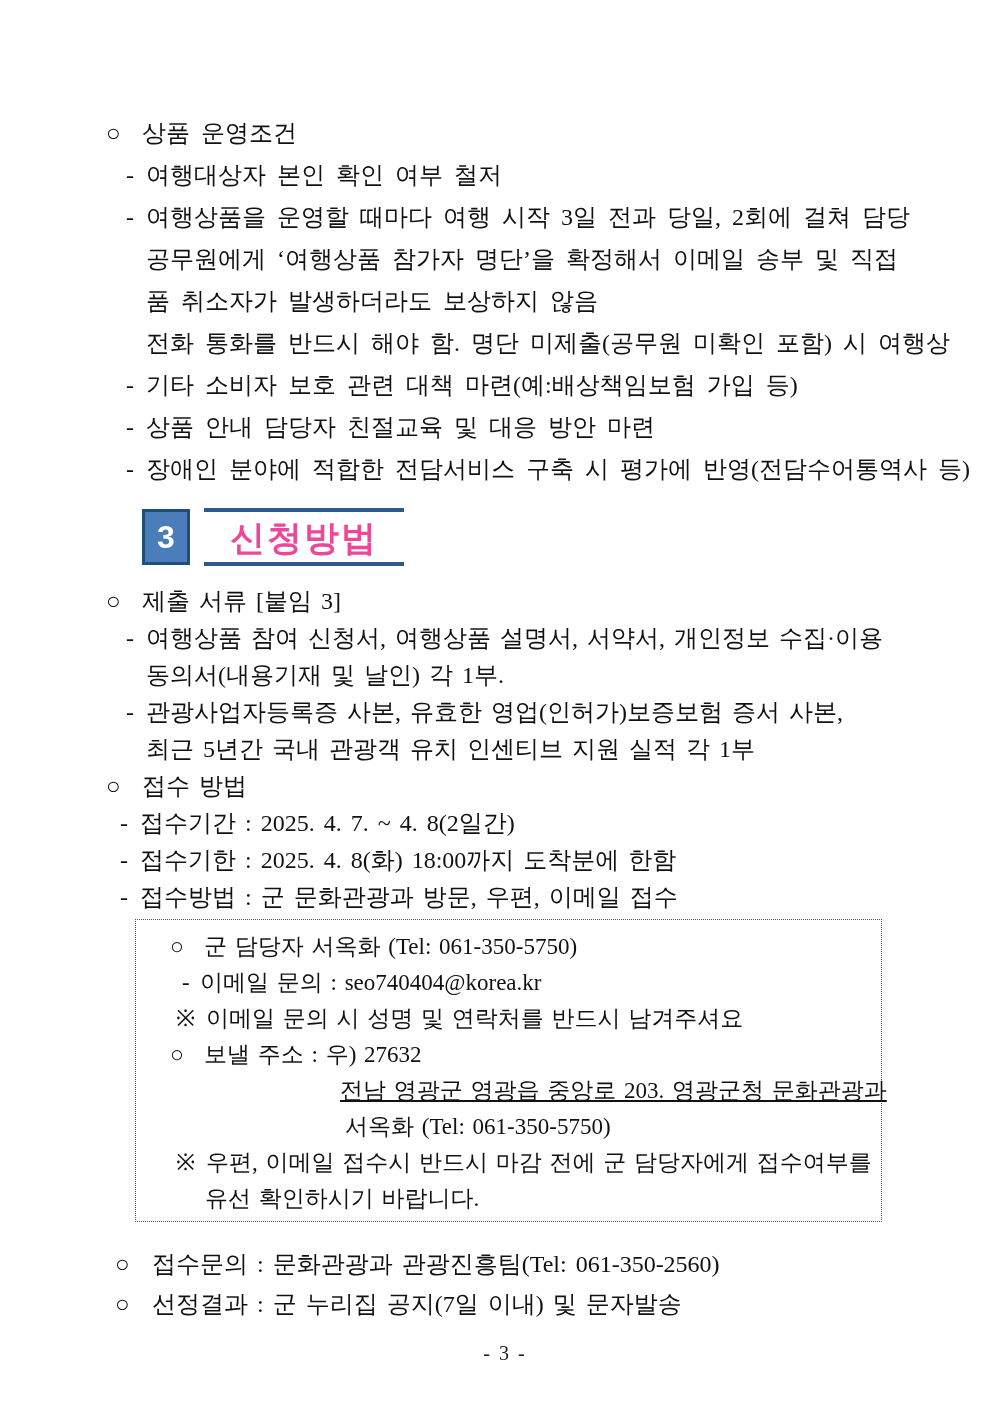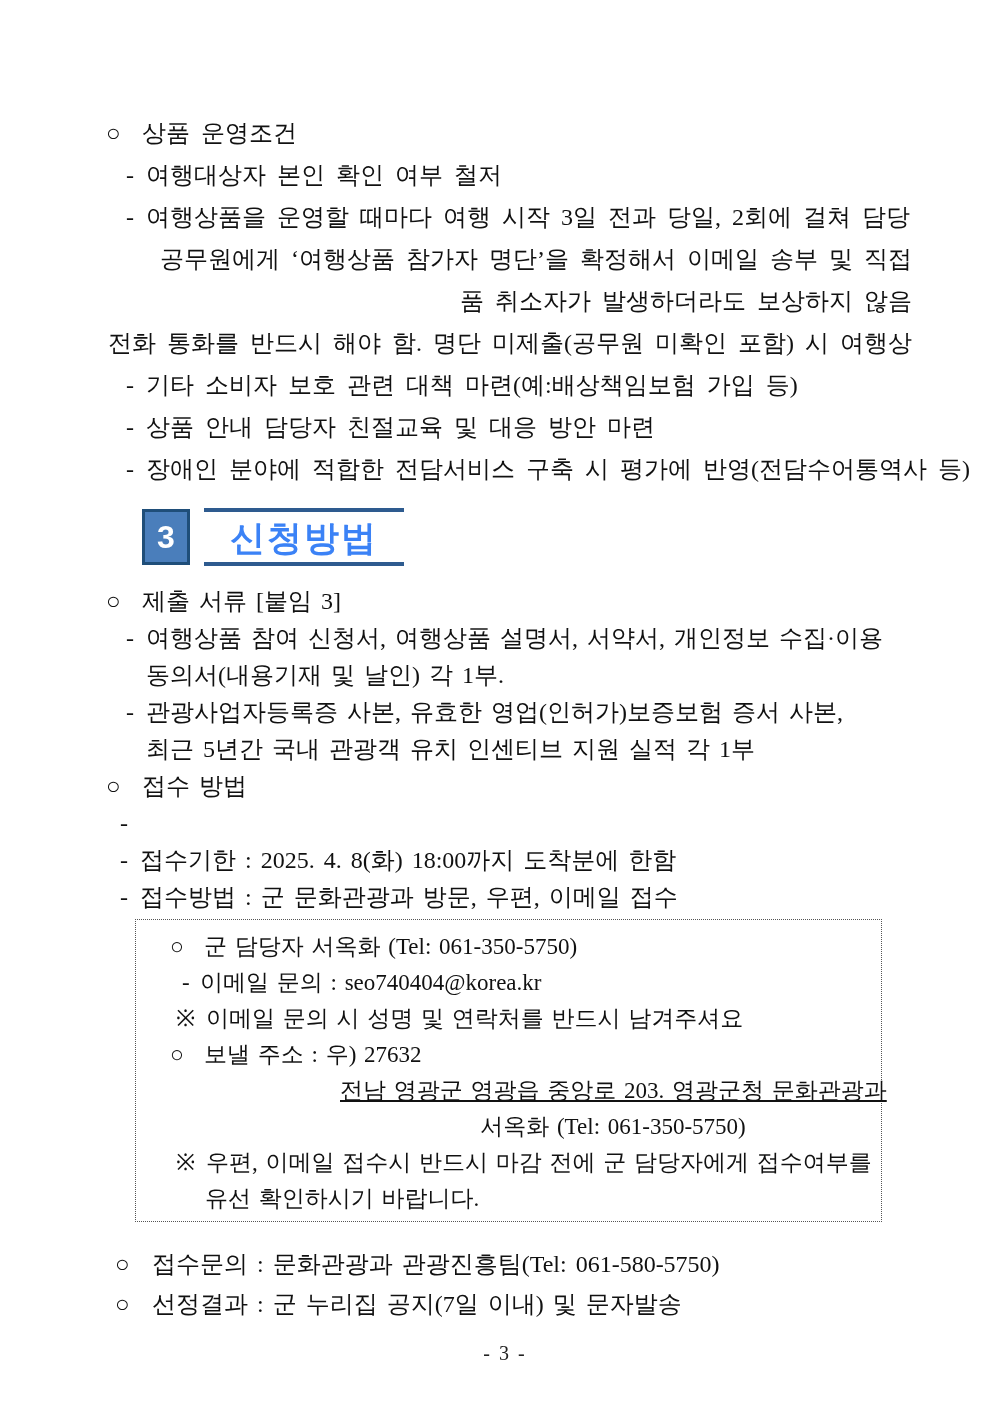--- a/index.html
+++ b/index.html
@@ -15,38 +15,38 @@
     color: #111111;
   }
   .ln { display:flex; white-space:nowrap; align-items:baseline; }
   .mk { flex:0 0 auto; }
   .tx { flex:0 0 auto; }
 
   
   .sec-op .ln { font-size:24px; line-height:42px; height:42px; word-spacing:5px; }
   .sec-op .lb { padding-left:8px; }  .sec-op .lb .mk { width:36px; }
   .sec-op .ld { padding-left:28px; } .sec-op .ld .mk { width:20px; }
-  .sec-op .lc { padding-left:48px;justify-content:flex-end; }
+  .sec-op .lc { padding-left:48px; }
 
   
   .sec-heading { display:flex; align-items:stretch; margin:18px 0 0 44px; height:58px; }
   .num-badge {
     width:48px; height:56px; box-sizing:border-box;
     background:#4a7ebb; border:3px solid #1f4e79;
     color:#ffffff; font-family:"Liberation Sans", sans-serif;
     font-weight:bold; font-size:32px;
     display:flex; align-items:center; justify-content:center;
     align-self:center;
   }
   .heading-rule-box {
     margin-left:14px;
     border-top:4px solid #2e5b8f; border-bottom:4px solid #2e5b8f;
     padding:3px 26px 0 26px;
     display:flex; align-items:center;
-    color:#3b82f6; font-weight:bold; font-size:35px;
+    color:#ec4899; font-weight:bold; font-size:35px;
     letter-spacing:2px;
     font-family:"Liberation Sans", sans-serif;
   }
 
   
   .sec-ap { margin-top:17px; }
   .sec-ap .ln { font-size:24px; line-height:37px; height:37px; word-spacing:3px; }
   .sec-ap .lb  { padding-left:8px; }  .sec-ap .lb .mk  { width:36px; }
   .sec-ap .ld  { padding-left:28px; } .sec-ap .ld .mk  { width:20px; }
   .sec-ap .lc  { padding-left:48px; }
@@ -57,21 +57,21 @@
     margin-top:3px; margin-left:37px;
     width:747px; box-sizing:border-box;
     border:1px dotted #555555;
     padding:9px 0 4px 0;
   }
   .contact-box .ln { font-size:23px; line-height:36px; height:36px; word-spacing:2px; }
   .contact-box .bb  { padding-left:34px; }  .contact-box .bb .mk { width:34px; }
   .contact-box .bd  { padding-left:46px; }  .contact-box .bd .mk { width:18px; }
   .contact-box .bx  { padding-left:40px; }  .contact-box .bx .mk { width:30px; }
   .contact-box .bc1 { padding-left:204px;text-decoration:underline; }
-  .contact-box .bc2 { padding-left:209px;justify-content:center; }
+  .contact-box .bc2 { padding-left:209px; }
   .contact-box .bc3 { padding-left:69px; }
 
   
   .sec-ft { margin-top:22px; }
   .sec-ft .ln { font-size:24px; line-height:40px; height:40px; word-spacing:3px; }
   .sec-ft .fb { padding-left:17px; } .sec-ft .fb .mk { width:37px; }
 
   
   .page-num {
     margin-top:18px;
@@ -144,20 +144,21 @@
     </div>
     <div class="ln lc">
       <span class="tx">최근 5년간 국내 관광객 유치 인센티브 지원 실적 각 1부</span>
     </div>
     <div class="ln lb">
       <span class="mk">○</span>
       <span class="tx">접수 방법</span>
     </div>
     <div class="ln ld2">
       <span class="mk">-</span>
+      <span class="tx">접수기간 : 2025. 4. 7. ~ 4. 8(2일간)</span>
     </div>
     <div class="ln ld2">
       <span class="mk">-</span>
       <span class="tx">접수기한 : 2025. 4. 8(화) 18:00까지 도착분에 한함</span>
     </div>
     <div class="ln ld2">
       <span class="mk">-</span>
       <span class="tx">접수방법 : 군 문화관광과 방문, 우편, 이메일 접수</span>
     </div>
   </div>
@@ -190,21 +191,21 @@
       <span class="tx">우편, 이메일 접수시 반드시 마감 전에 군 담당자에게 접수여부를</span>
     </div>
     <div class="ln bc3">
       <span class="tx">유선 확인하시기 바랍니다.</span>
     </div>
   </div>
 
   <div class="sec-ft">
     <div class="ln fb">
       <span class="mk">○</span>
-      <span class="tx">접수문의 : 문화관광과 관광진흥팀(Tel: 061-580-5750)</span>
+      <span class="tx">접수문의 : 문화관광과 관광진흥팀(Tel: 061-350-2560)</span>
     </div>
     <div class="ln fb">
       <span class="mk">○</span>
       <span class="tx">선정결과 : 군 누리집 공지(7일 이내) 및 문자발송</span>
     </div>
   </div>
 
   <div class="page-num">- 3 -</div>
 
 </div>

